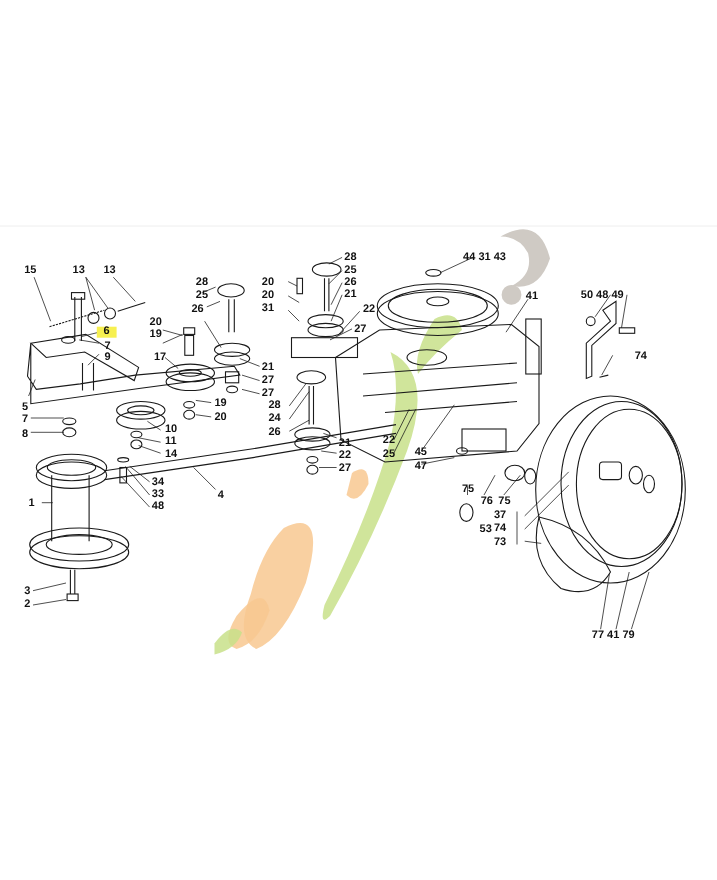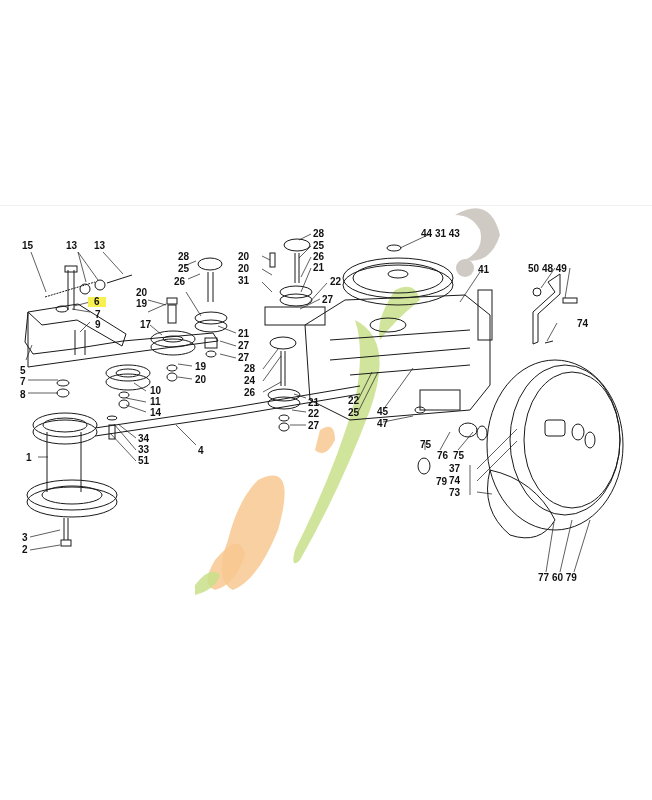--- a/index.html
+++ b/index.html
@@ -220,21 +220,21 @@
 <span class="lbl" style="left:136px;top:299px">19</span>
 <span class="lbl" style="left:140px;top:320px">17</span>
 <span class="lbl" style="left:195px;top:362px">19</span>
 <span class="lbl" style="left:195px;top:375px">20</span>
 
 <span class="lbl" style="left:150px;top:386px">10</span>
 <span class="lbl" style="left:150px;top:397px">11</span>
 <span class="lbl" style="left:150px;top:408px">14</span>
 <span class="lbl" style="left:138px;top:434px">34</span>
 <span class="lbl" style="left:138px;top:445px">33</span>
-<span class="lbl" style="left:138px;top:456px">51</span>
+<span class="lbl" style="left:138px;top:456px">48</span>
 <span class="lbl" style="left:198px;top:446px">4</span>
 <span class="lbl" style="left:26px;top:453px">1</span>
 <span class="lbl" style="left:22px;top:533px">3</span>
 <span class="lbl" style="left:22px;top:545px">2</span>
 
 <span class="lbl" style="left:178px;top:252px">28</span>
 <span class="lbl" style="left:178px;top:264px">25</span>
 <span class="lbl" style="left:174px;top:277px">26</span>
 <span class="lbl" style="left:238px;top:329px">21</span>
 <span class="lbl" style="left:238px;top:341px">27</span>
@@ -264,17 +264,17 @@
 <span class="lbl" style="left:348px;top:408px">25</span>
 <span class="lbl" style="left:377px;top:407px">45</span>
 <span class="lbl" style="left:377px;top:419px">47</span>
 
 <span class="lbl" style="left:528px;top:264px">50 48 49</span>
 <span class="lbl" style="left:577px;top:319px">74</span>
 
 <span class="lbl" style="left:420px;top:440px">75</span>
 <span class="lbl" style="left:437px;top:451px">76</span>
 <span class="lbl" style="left:453px;top:451px">75</span>
-<span class="lbl" style="left:436px;top:477px">79</span>
+<span class="lbl" style="left:436px;top:477px">53</span>
 <span class="lbl" style="left:449px;top:464px">37</span>
 <span class="lbl" style="left:449px;top:476px">74</span>
 <span class="lbl" style="left:449px;top:488px">73</span>
-<span class="lbl" style="left:538px;top:573px">77 60 79</span>
+<span class="lbl" style="left:538px;top:573px">77 41 79</span>
 
 </body></html>

